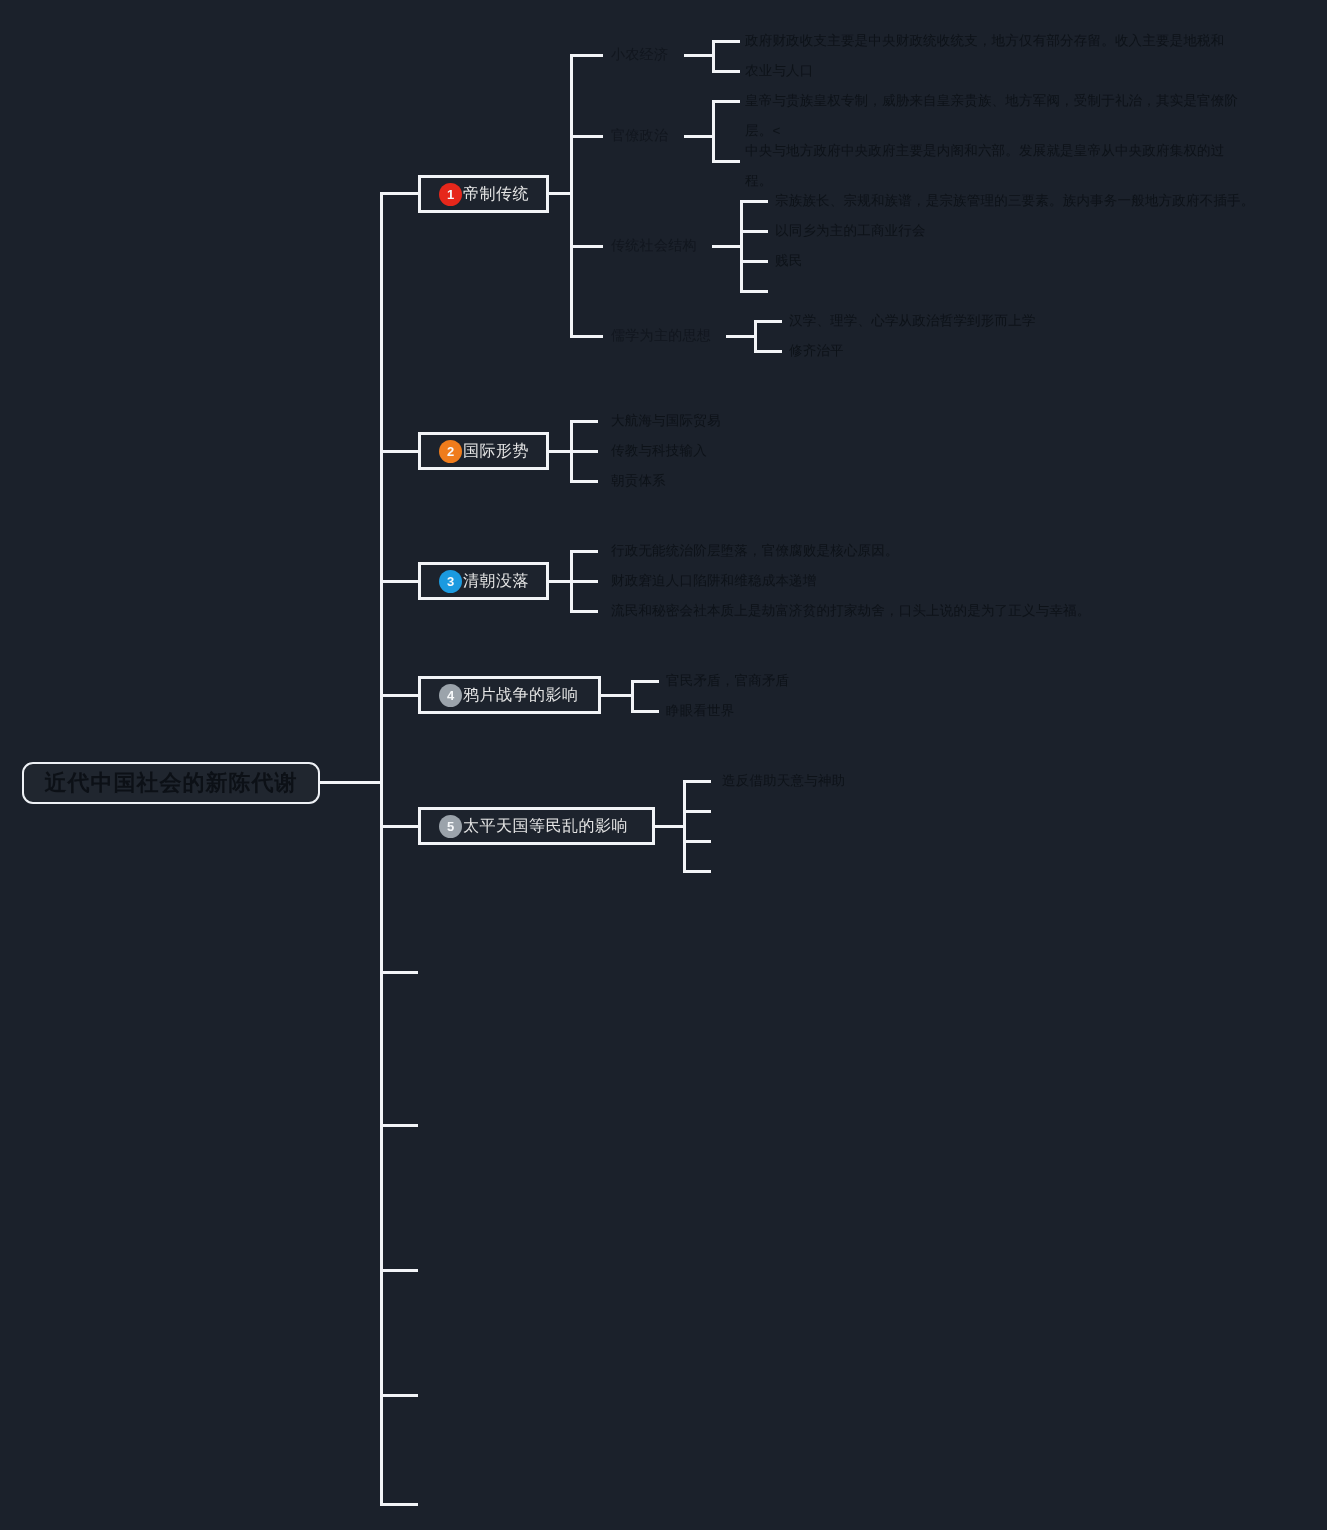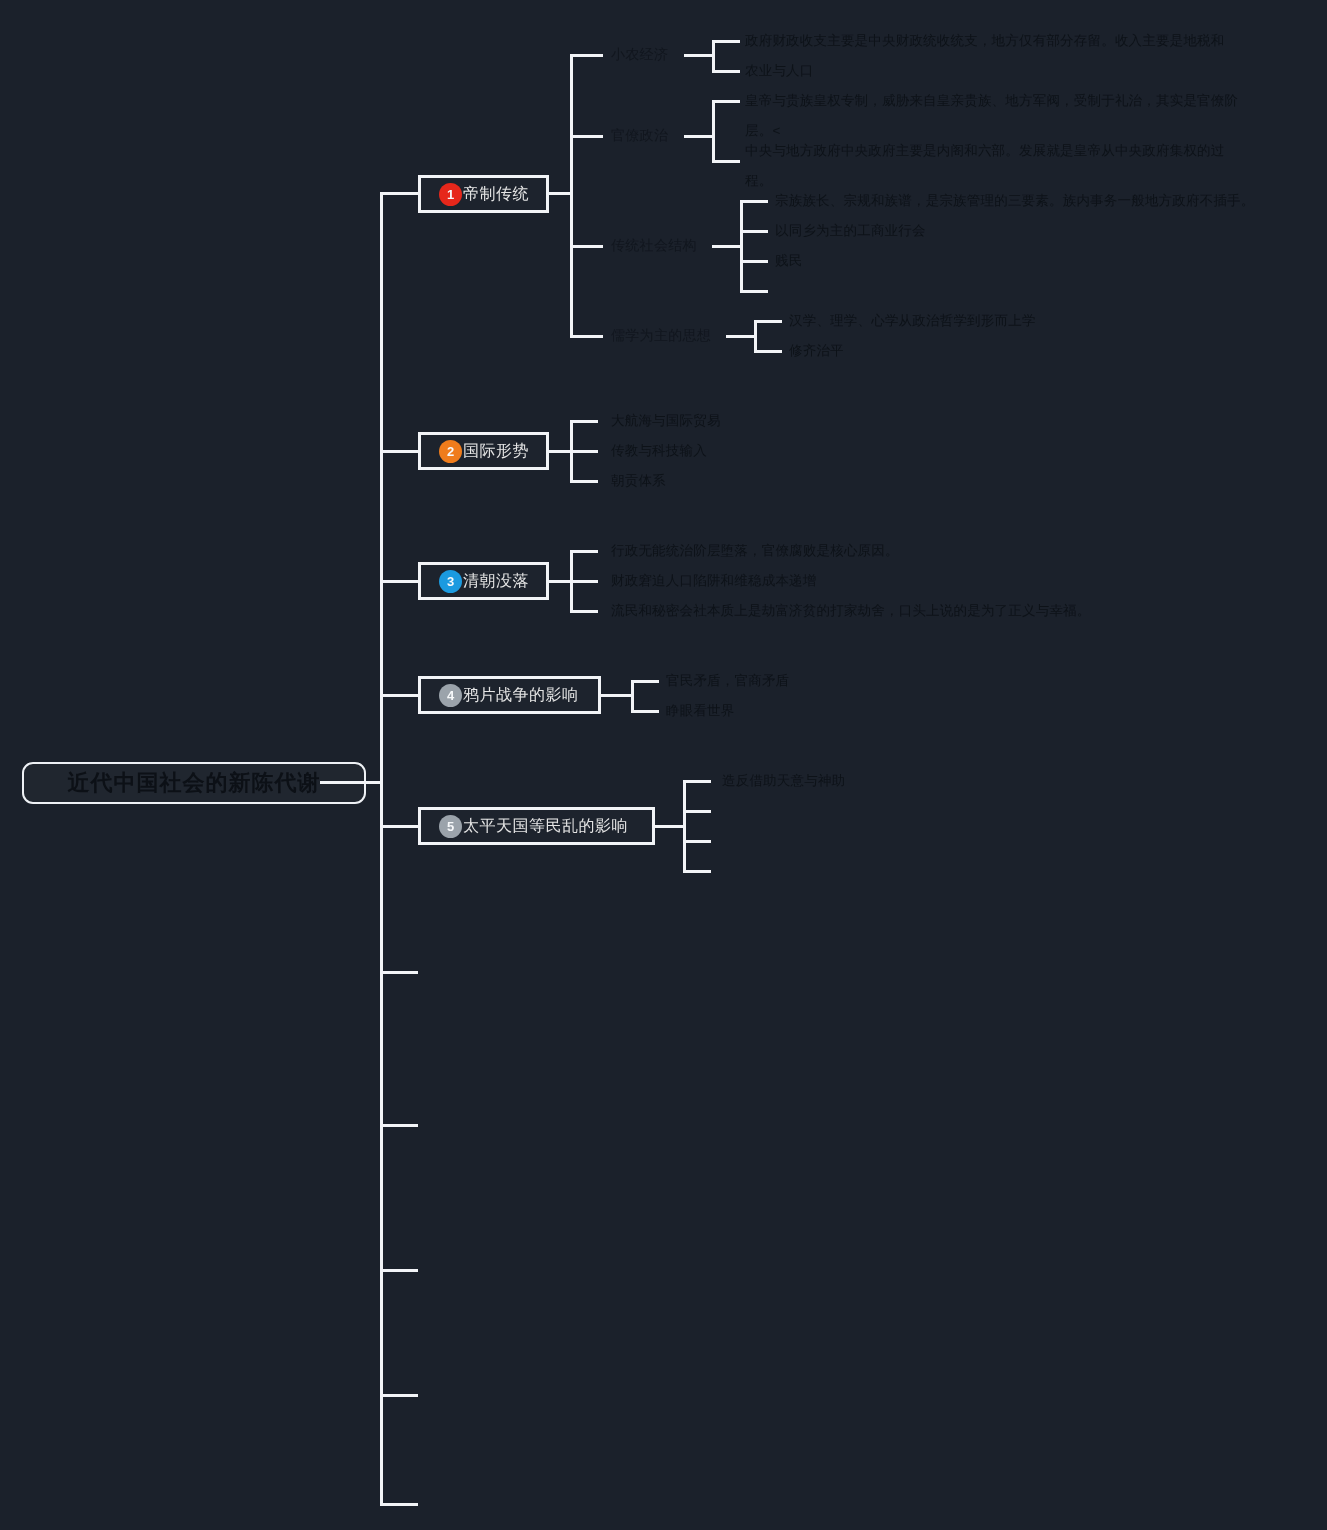--- a/index.html
+++ b/index.html
@@ -24,21 +24,21 @@
     background: #f2f4f7;
   }
   .ln-h { height: 3px; }
   .ln-v { width: 3px; }
 
   
   #root-node {
     position: absolute;
     left: 22px;
     top: 762px;
-    width: 344px;
+    width: 298px;
     height: 42px;
     box-sizing: border-box;
     border: 2px solid #eef1f5;
     border-radius: 11px;
     background: #20262f;
     display: flex;
     align-items: center;
     justify-content: center;
   }
   #root-node .root-label {

